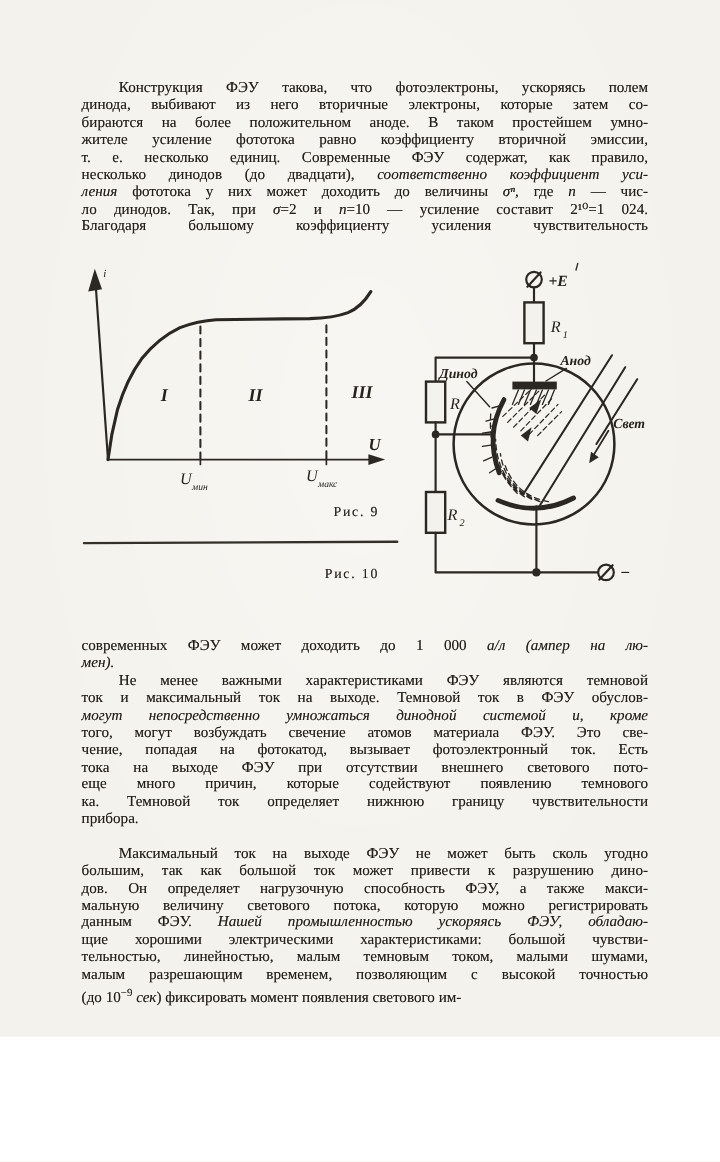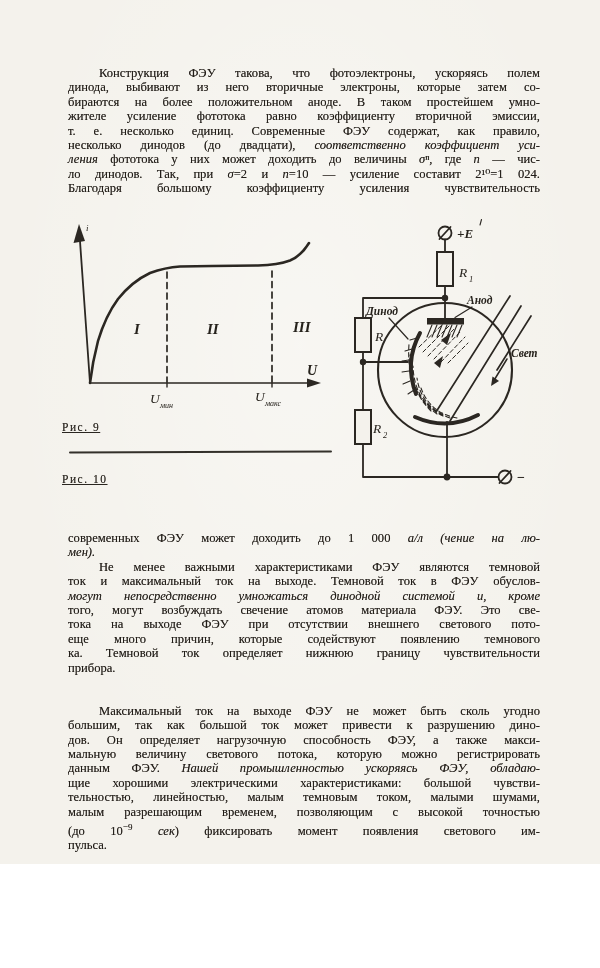--- a/index.html
+++ b/index.html
@@ -16,24 +16,23 @@
     text-shadow:0 0 0.45px rgba(35,28,22,0.55);
   }
   .tl{ text-align:justify; text-align-last:justify; white-space:nowrap; }
   .tl span{ white-space:normal; }
   .para[data-jl="false"] .tl:last-child{ text-align-last:left; }
   .para.ind .tl:first-child{ text-indent:31px; }
   #para4 .tl:nth-child(9){ margin-top:5px; }
   .it{ font-style:italic; }
   .sup{ vertical-align:super; font-size:0.72em; line-height:0; }
   .caption{
-    position:absolute; left:62px; width:272px; text-align:left;
+    position:absolute; left:44px; width:272px; text-align:right;
     font-size:11.5px; letter-spacing:1.5px; color:#2a2620;
     text-shadow:0 0 0.4px rgba(35,28,22,0.5);
-    text-decoration:underline;
   }
   .sep{
     position:absolute; left:69px; top:451px; width:263px; height:1.6px;
     background:#33302a; transform:rotate(-0.25deg); border-radius:1px;
   }
   .pagenum{
     position:absolute; left:500px; top:861px; width:40px; text-align:right;
     font-size:13px; font-weight:normal; color:#221e19;
     text-shadow:0 0 0.4px rgba(35,28,22,0.5);
   }
@@ -153,40 +152,40 @@
     <text x="42" y="125" font-size="13.5" class="svgit">R</text>
     <text x="40" y="217" font-size="13.5" class="svgit">R</text>
     <text x="50" y="222" font-size="8.5" class="svgit">2</text>
     <text x="184" y="266" font-size="14" font-weight="bold">−</text>
     <text x="33" y="99" font-size="11.5" font-weight="bold" class="svgit">Динод</text>
     <text x="134" y="88" font-size="11.5" font-weight="bold" class="svgit">Анод</text>
     <text x="178" y="141" font-size="11.5" font-weight="bold" class="svgit">Свет</text>
   </svg>
 
   <div id="para1b" class="para" data-jl="false" style="top:531px">
-      <div class="tl"><span>современных ФЭУ может доходить до 1 000 </span><span class="it">а/л</span><span> </span><span class="it">(чение на лю-</span></div>
+      <div class="tl"><span>современных ФЭУ может доходить до 1 000 </span><span class="it">а/л</span><span> </span><span class="it">(ампер на лю-</span></div>
       <div class="tl"><span class="it">мен).</span></div>
     </div>
   <div id="para3" class="para ind" data-jl="false" style="top:559.8px">
       <div class="tl"><span>Не менее важными характеристиками ФЭУ являются темновой</span></div>
       <div class="tl"><span>ток и максимальный ток на выходе. Темновой ток в ФЭУ обуслов-</span></div>
       <div class="tl"><span class="it">могут непосредственно умножаться динодной системой и, кроме</span></div>
       <div class="tl"><span>того, могут возбуждать свечение атомов материала ФЭУ. Это све-</span></div>
+      <div class="tl"><span>чение, попадая на фотокатод, вызывает фотоэлектронный ток. Есть</span></div>
       <div class="tl"><span>тока на выходе ФЭУ при отсутствии внешнего светового пото-</span></div>
       <div class="tl"><span>еще много причин, которые содействуют появлению темнового</span></div>
       <div class="tl"><span>ка. Темновой ток определяет нижнюю границу чувствительности</span></div>
       <div class="tl"><span>прибора.</span></div>
     </div>
   <div id="para4" class="para ind" data-jl="false" style="top:703.8px">
       <div class="tl"><span>Максимальный ток на выходе ФЭУ не может быть сколь угодно</span></div>
       <div class="tl"><span>большим, так как большой ток может привести к разрушению дино-</span></div>
       <div class="tl"><span>дов. Он определяет нагрузочную способность ФЭУ, а также макси-</span></div>
       <div class="tl"><span>мальную величину светового потока, которую можно регистрировать</span></div>
       <div class="tl"><span>данным ФЭУ. </span><span class="it">Нашей промышленностью ускоряясь ФЭУ, обладаю-</span></div>
       <div class="tl"><span>щие хорошими электрическими характеристиками: большой чувстви-</span></div>
       <div class="tl"><span>тельностью, линейностью, малым темновым током, малыми шумами,</span></div>
       <div class="tl"><span>малым разрешающим временем, позволяющим с высокой точностью</span></div>
       <div class="tl"><span>(до 10</span><span class="sup">−9</span><span> </span><span class="it">сек</span><span>) фиксировать момент появления светового им-</span></div>
-      <div class="tl"><span>пульса.</span></div>
     </div>
 
   <div class="pagenum">21</div>
 </div>
 
 </body></html>

